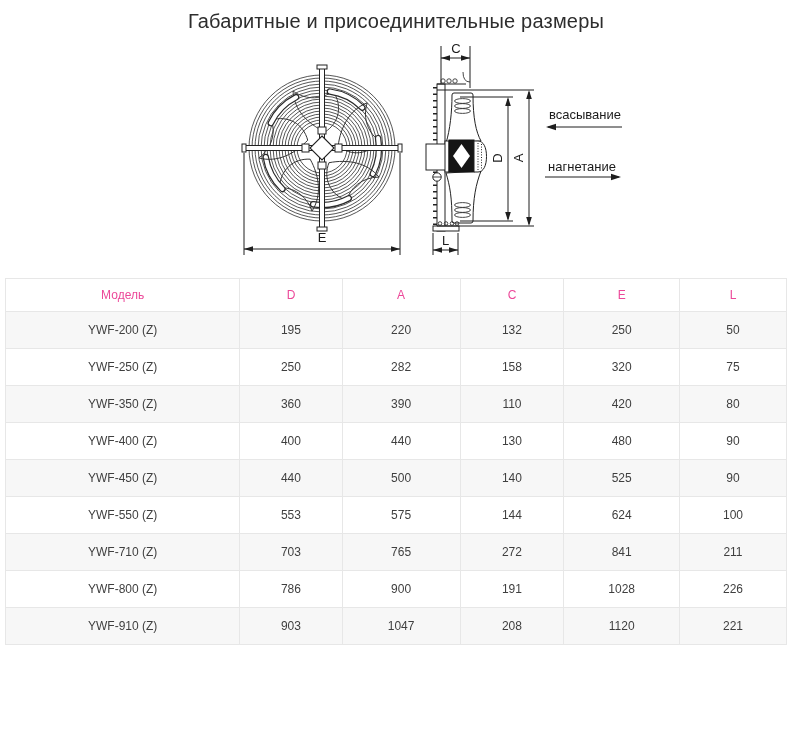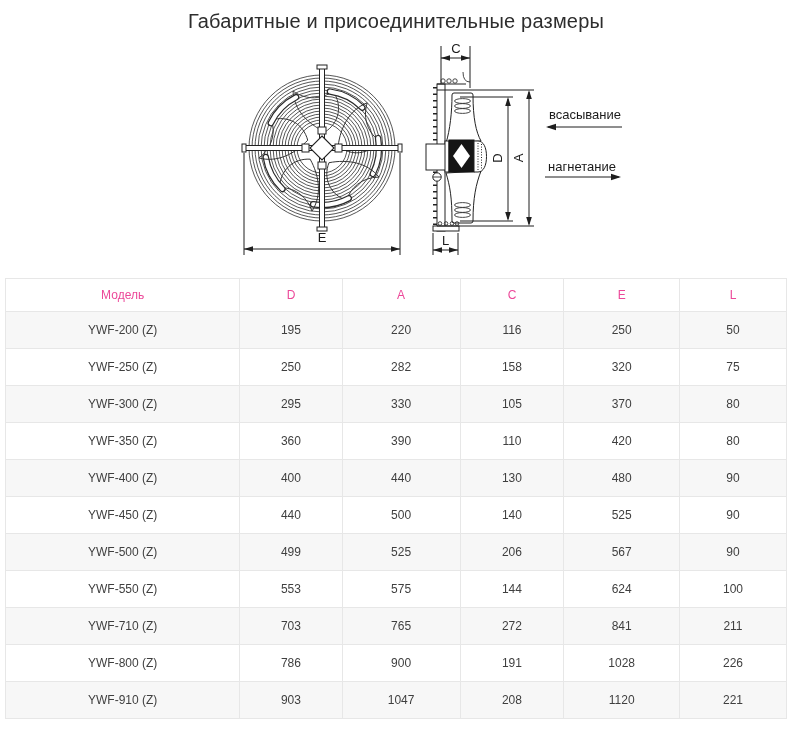--- a/index.html
+++ b/index.html
@@ -227,41 +227,33 @@
       <th>C</th>
       <th>E</th>
       <th>L</th>
     </tr>
   </thead>
   <tbody>
     <tr>
       <td>YWF-200 (Z)</td>
       <td>195</td>
       <td>220</td>
-      <td>116</td>
+      <td>132</td>
       <td>250</td>
       <td>50</td>
     </tr>
     <tr>
       <td>YWF-250 (Z)</td>
       <td>250</td>
       <td>282</td>
       <td>158</td>
       <td>320</td>
       <td>75</td>
     </tr>
     <tr>
-      <td>YWF-300 (Z)</td>
-      <td>295</td>
-      <td>330</td>
-      <td>105</td>
-      <td>370</td>
-      <td>80</td>
-    </tr>
-    <tr>
       <td>YWF-350 (Z)</td>
       <td>360</td>
       <td>390</td>
       <td>110</td>
       <td>420</td>
       <td>80</td>
     </tr>
     <tr>
       <td>YWF-400 (Z)</td>
       <td>400</td>
@@ -272,28 +264,20 @@
     </tr>
     <tr>
       <td>YWF-450 (Z)</td>
       <td>440</td>
       <td>500</td>
       <td>140</td>
       <td>525</td>
       <td>90</td>
     </tr>
     <tr>
-      <td>YWF-500 (Z)</td>
-      <td>499</td>
-      <td>525</td>
-      <td>206</td>
-      <td>567</td>
-      <td>90</td>
-    </tr>
-    <tr>
       <td>YWF-550 (Z)</td>
       <td>553</td>
       <td>575</td>
       <td>144</td>
       <td>624</td>
       <td>100</td>
     </tr>
     <tr>
       <td>YWF-710 (Z)</td>
       <td>703</td>

